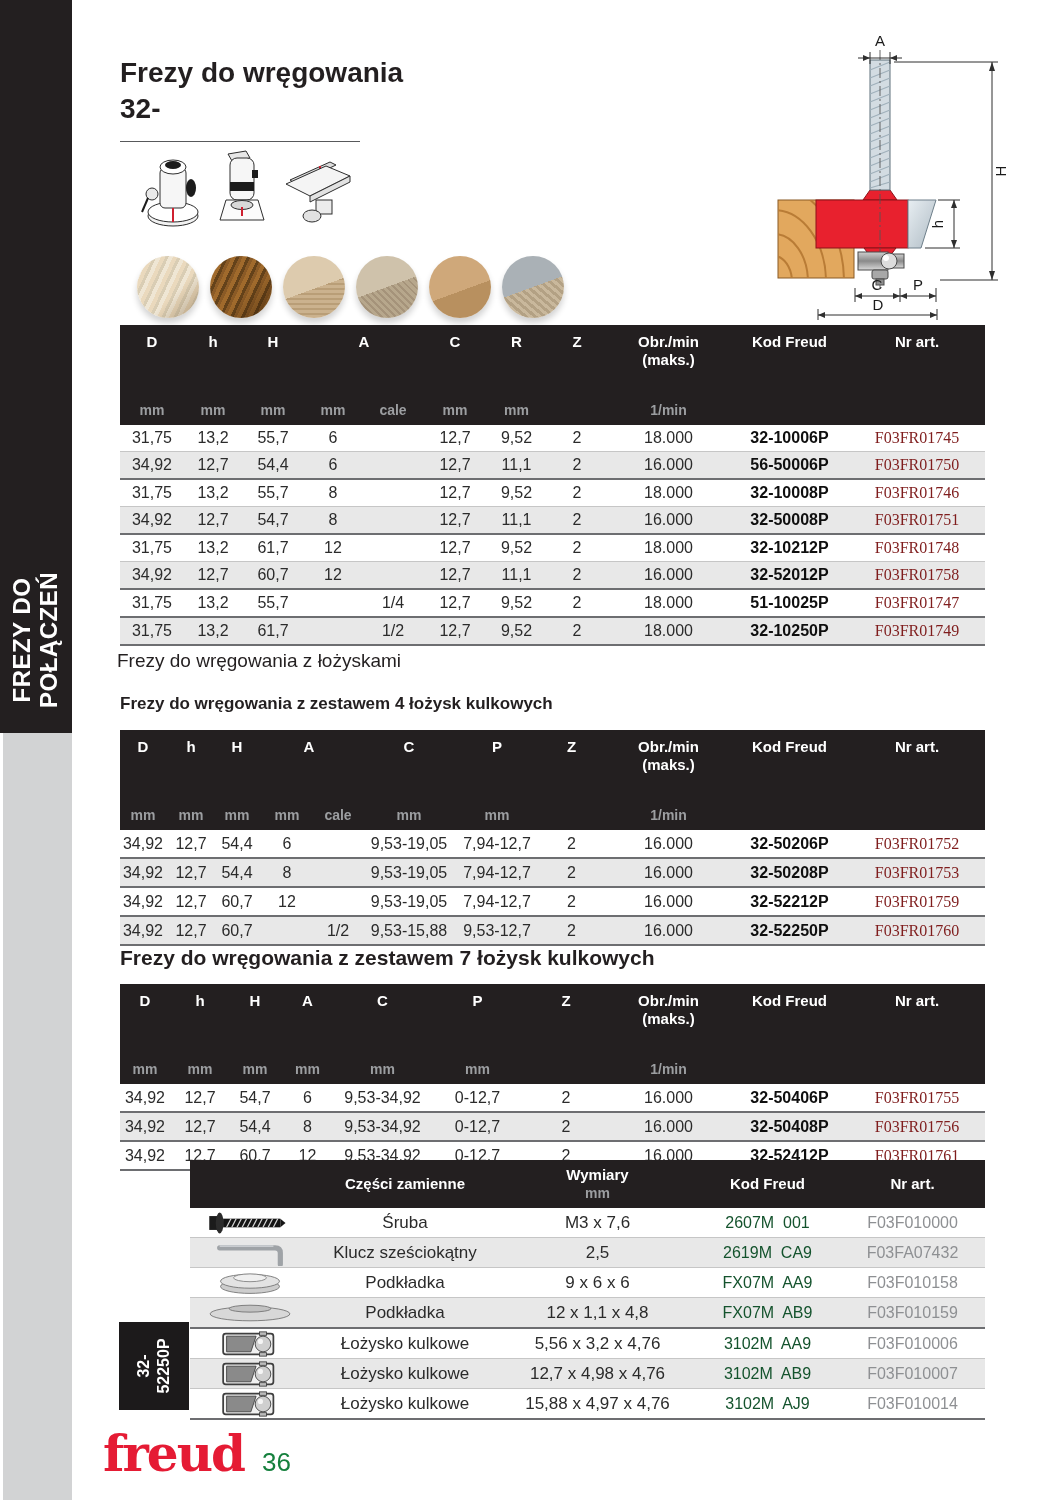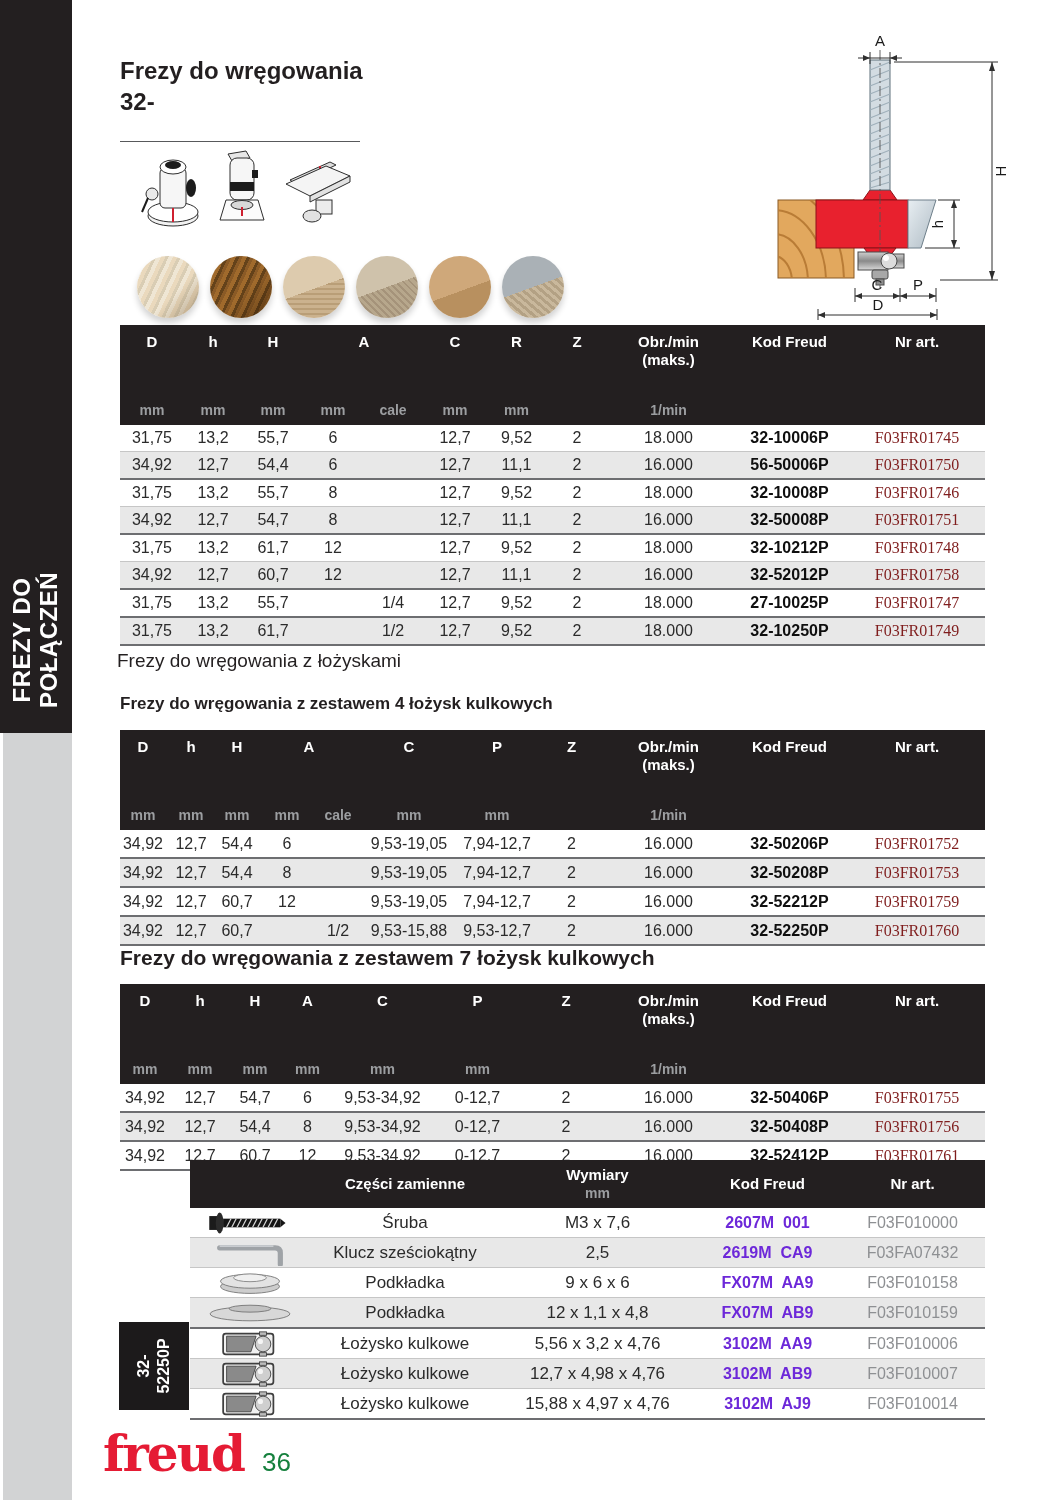--- a/index.html
+++ b/index.html
@@ -7,21 +7,21 @@
         font-family:"Liberation Sans",sans-serif;color:#231f20;}
 
   
   .side-black{position:absolute;left:0;top:0;width:72px;height:733px;background:#231f20;}
   .side-label{position:absolute;left:36px;top:640px;transform:translate(-50%,-50%) rotate(-90deg);
               color:#fff;font-weight:bold;font-size:24px;line-height:1.12;letter-spacing:.5px;
               white-space:nowrap;text-align:center;}
   .side-gray{position:absolute;left:3px;top:733px;width:69px;height:767px;background:#d2d3d4;}
 
   
-  .title{position:absolute;left:120px;top:55px;font-size:24px;font-weight:bold;line-height:1.3;}
+  .title{position:absolute;left:120px;top:55px;font-size:28px;font-weight:bold;line-height:1.3;}
   .rule{position:absolute;left:120px;top:141px;width:240px;height:0;border-top:1px solid #58595b;}
 
   .tools{position:absolute;left:140px;top:150px;display:flex;gap:14px;align-items:flex-end;}
   .mats{position:absolute;left:137px;top:256px;display:flex;gap:11px;}
   .mat{width:62px;height:62px;border-radius:50%;box-shadow:0 5px 6px rgba(0,0,0,.18);}
   .m-softwood{background:linear-gradient(315deg,rgba(120,95,60,.30) 0 16%,rgba(120,95,60,0) 40%),
     repeating-linear-gradient(115deg,#ead9bd 0 4px,#d9cdb4 4px 7px,#efe6d4 7px 11px);}
   .m-hardwood{background:linear-gradient(315deg,rgba(50,28,6,.35) 0 18%,rgba(50,28,6,0) 42%),
     repeating-linear-gradient(115deg,#a06a2c 0 4px,#64421a 4px 7px,#8a5a26 7px 10px);}
   .m-plywood{background:linear-gradient(160deg,#ddcbae 0 52%,rgba(0,0,0,0) 52%),
@@ -58,21 +58,21 @@
 
   
   table.parts{position:absolute;left:190px;top:1160px;width:795px;border-collapse:collapse;
               table-layout:fixed;font-size:17px;color:#2b2b2b;}
   .parts thead th{background:#231f20;color:#fff;font-weight:bold;font-size:15px;height:48px;
                   text-align:center;vertical-align:middle;line-height:1.25;padding:0;}
   .parts thead .sub{color:#9c9ea1;font-size:14px;}
   .parts td{height:29px;text-align:center;border-bottom:1px solid #c6c6c6;padding:0;}
   .parts tr.alt td{background:#e8e8e8;}
   .parts tr.sep td{border-bottom:2px solid #6d6e71;}
-  .parts td.kod{font-weight:bold;color:#6d28d9;white-space:pre;font-size:16px;}
+  .parts td.kod{font-weight:normal;color:#14532d;white-space:pre;font-size:16px;}
   .parts td.nr{color:#8e9093;font-size:16px;}
   .picon{height:26px;width:110px;vertical-align:middle;}
 
   .code-box{position:absolute;left:119px;top:1322px;width:70px;height:88px;background:#1c1a1b;
             display:flex;align-items:center;justify-content:center;}
   .code-rot{transform:rotate(-90deg);color:#fff;font-weight:bold;font-size:16px;line-height:1.25;
             text-align:center;white-space:nowrap;}
 
   .footer{position:absolute;left:103px;top:1424px;display:flex;align-items:baseline;gap:18px;}
   .logo{font-family:"DejaVu Serif",serif;font-weight:bold;font-size:50px;letter-spacing:-2px;color:#e51b34;}
@@ -405,21 +405,21 @@
         <tr class="sep">
           <td>31,75</td>
           <td>13,2</td>
           <td>55,7</td>
           <td></td>
           <td>1/4</td>
           <td>12,7</td>
           <td>9,52</td>
           <td>2</td>
           <td>18.000</td>
-          <td class="kod">27-10025P</td>
+          <td class="kod">51-10025P</td>
           <td class="nr">F03FR01747</td>
         </tr>
         <tr class="alt sep">
           <td>31,75</td>
           <td>13,2</td>
           <td>61,7</td>
           <td></td>
           <td>1/2</td>
           <td>12,7</td>
           <td>9,52</td>

